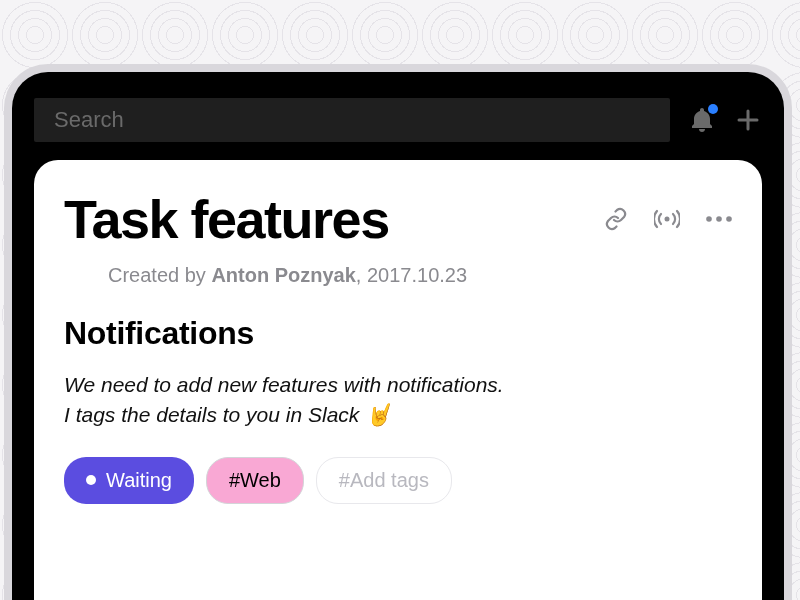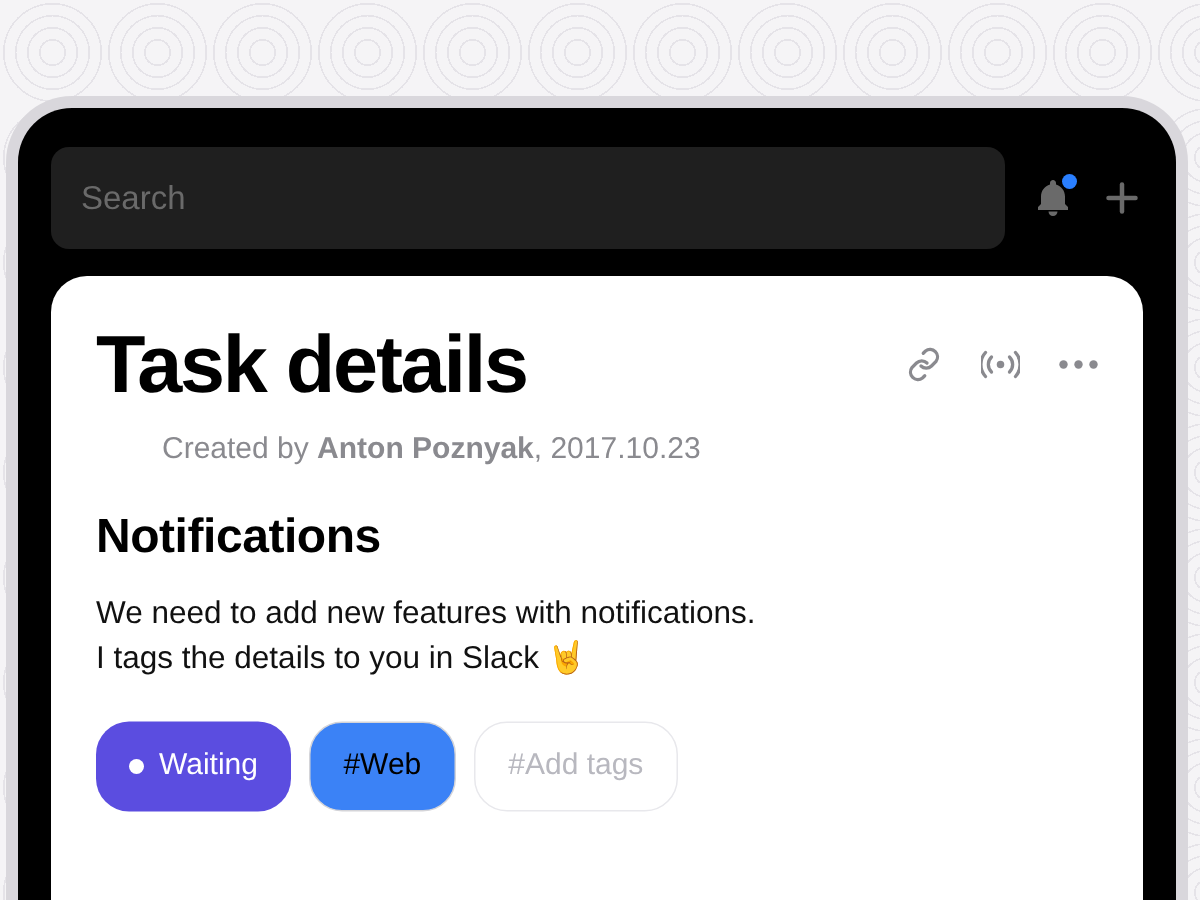--- a/index.html
+++ b/index.html
@@ -43,22 +43,22 @@
 
 .topbar {
   display: flex;
   align-items: center;
   gap: 18px;
   padding: 6px 0 18px 0;
 }
 .search {
   flex: 1;
   background: #1f1f1f;
-  border-radius: 12px;
-  height: 68px;
+  border-radius: 2px;
+  height: 44px;
   display: flex;
   align-items: center;
   padding: 0 20px;
 }
 .search-text {
   color: #6a6a6a;
   font-size: 22px;
   font-weight: 400;
 }
 .bell-wrap {
@@ -134,50 +134,51 @@
   color: #000;
   letter-spacing: -0.3px;
 }
 
 .body-text {
   margin-top: 18px;
   font-size: 21px;
   line-height: 1.45;
   color: #111;
   font-weight: 400;
+  font-style: italic;
 }
 
 .tags {
   margin-top: 26px;
   display: flex;
   gap: 12px;
   align-items: center;
 }
 .tag {
-  height: 60px;
+  height: 47px;
   border-radius: 22px;
   display: flex;
   align-items: center;
   padding: 0 22px;
   font-size: 20px;
   font-weight: 500;
   gap: 10px;
 }
 .tag-status {
   background: #5b4de0;
   color: #fff;
 }
 .tag-status .dot {
   width: 10px;
   height: 10px;
   background: #fff;
   border-radius: 50%;
 }
 .tag-web {
-  background: #3b82f6;
+  background: #f9a8d4;
   border: 1.5px solid #d4d4d8;
   color: #000;
 }
 .tag-add {
   background: #fff;
   border: 1.5px solid #e8e8ec;
   color: #b8b8bf;
 }
 </style>
 </head>
@@ -201,21 +202,21 @@
       <div class="plus-wrap">
         <svg width="24" height="24" viewBox="0 0 24 24" fill="none" stroke="#6a6a6a" stroke-width="3" stroke-linecap="round">
           <line x1="12" y1="3" x2="12" y2="21"></line>
           <line x1="3" y1="12" x2="21" y2="12"></line>
         </svg>
       </div>
     </div>
 
     <div class="card">
       <div class="card-header">
-        <h1 class="title">Task details</h1>
+        <h1 class="title">Task features</h1>
         <div class="header-actions">
           <div class="header-icon">
             <svg width="24" height="24" viewBox="0 0 24 24" fill="none" stroke="#8a8a8f" stroke-width="2.2" stroke-linecap="round">
               <path d="M10 13 a5 5 0 0 0 7 0 l3 -3 a5 5 0 0 0 -7 -7 l-1.5 1.5"></path>
               <path d="M14 11 a5 5 0 0 0 -7 0 l-3 3 a5 5 0 0 0 7 7 l1.5 -1.5"></path>
             </svg>
           </div>
           <div class="header-icon">
             <svg width="26" height="24" viewBox="0 0 26 24" fill="none" stroke="#8a8a8f" stroke-width="2.2" stroke-linecap="round">
               <circle cx="13" cy="12" r="2.5" fill="#8a8a8f" stroke="none"></circle>

